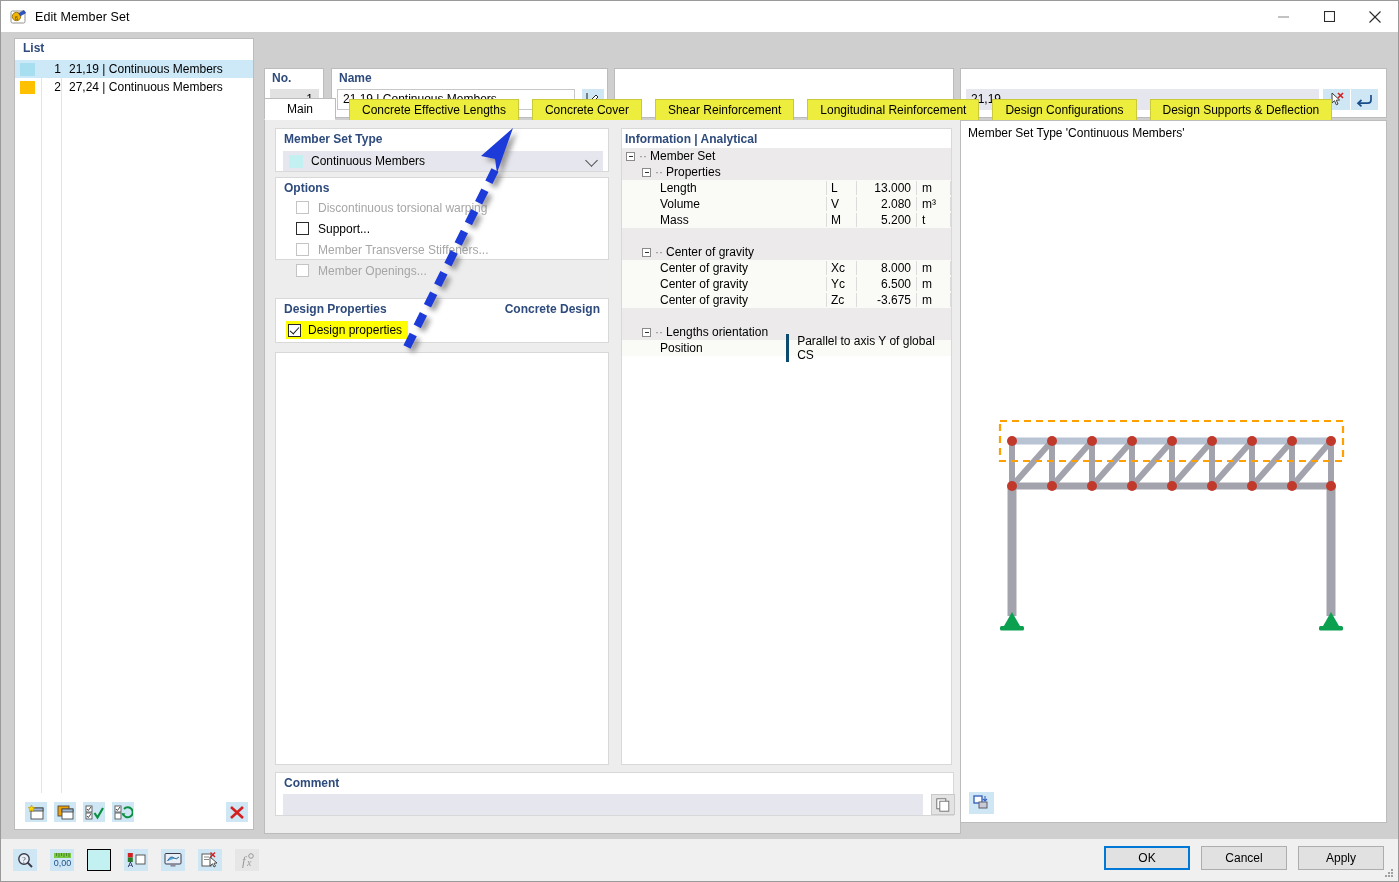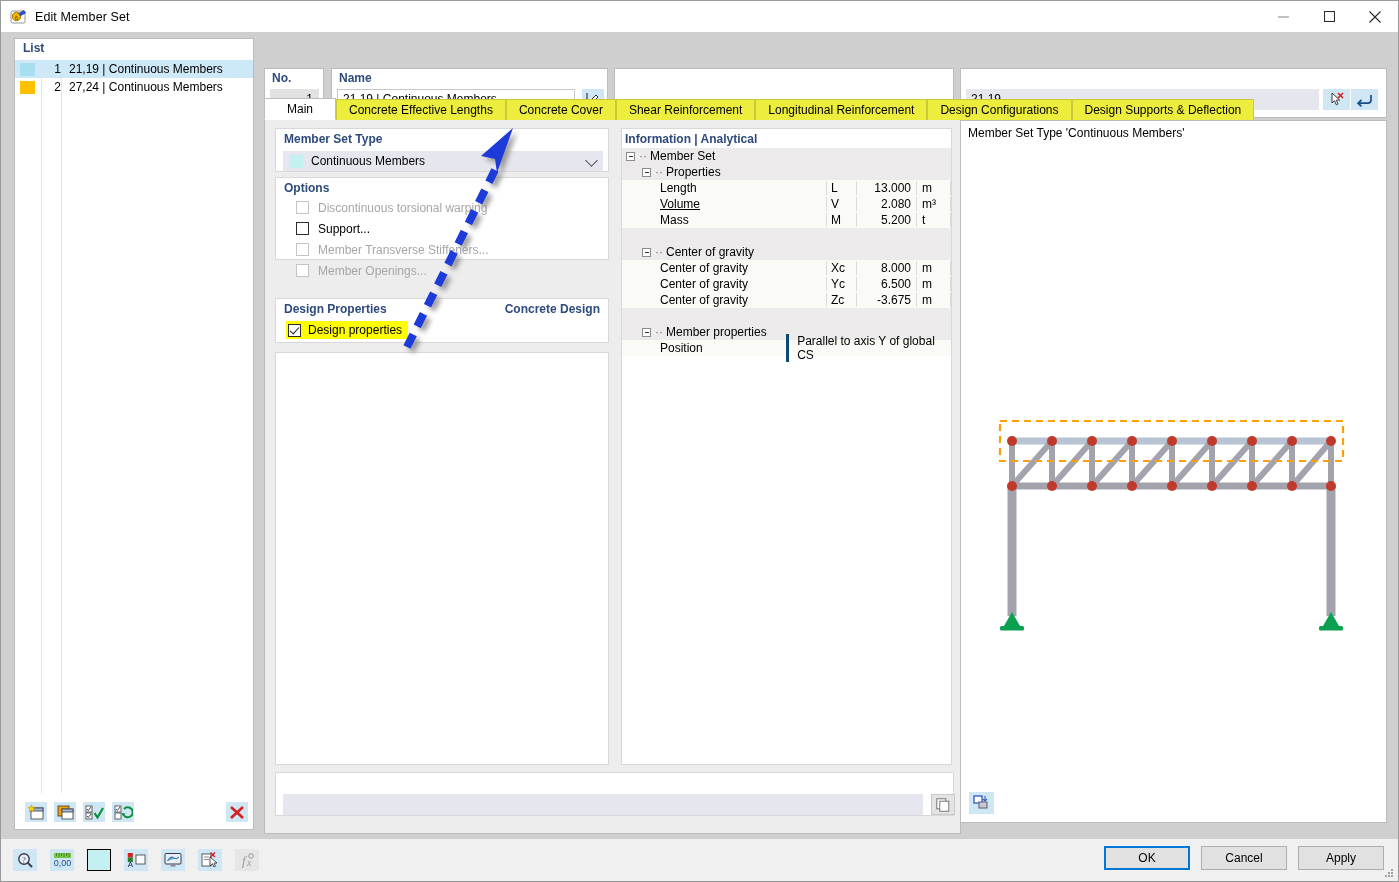--- a/index.html
+++ b/index.html
@@ -125,21 +125,21 @@
   }
 
   
   .tabstrip {
     position: absolute; left: 263px; top: 66px; width: 1123px; height: 22px;
     display: flex; align-items: flex-end; font-size: 12px;
   }
   .tab {
     height: 21px; padding: 0 12px; display: flex; align-items: center;
     background: #eded3d; color: #000; border: 1px solid #c9c93b;
-    border-bottom: 0; margin-right: 0; white-space: nowrap;
+    border-bottom: 0; margin-right: 13px; white-space: nowrap;
   }
   .tab.active {
     background: #ffffff; border: 1px solid #bcbcbc; border-bottom: 1px solid #ffffff;
     height: 22px; padding: 0 22px;
   }
 
   
   .content-area {
     position: absolute; left: 263px; top: 88px; width: 697px; height: 714px;
     background: #ededed; border-left: 1px solid #bcbcbc; border-right: 1px solid #bcbcbc;
@@ -483,21 +483,21 @@
             <span>Properties</span>
           </div>
 
           <div class="trow zebra">
             <div class="tlabel" style="padding-left:38px;">Length</div>
             <div class="tsym">L</div>
             <div class="tval">13.000</div>
             <div class="tunit">m</div>
           </div>
           <div class="trow zebra">
-            <div class="tlabel" style="padding-left:38px;text-decoration:underline;">Volume</div>
+            <div class="tlabel" style="padding-left:38px;">Volume</div>
             <div class="tsym">V</div>
             <div class="tval">2.080</div>
             <div class="tunit">m³</div>
           </div>
           <div class="trow zebra">
             <div class="tlabel" style="padding-left:38px;">Mass</div>
             <div class="tsym">M</div>
             <div class="tval">5.200</div>
             <div class="tunit">t</div>
           </div>
@@ -527,33 +527,34 @@
             <div class="tsym">Zc</div>
             <div class="tval">-3.675</div>
             <div class="tunit">m</div>
           </div>
 
           <div class="trow hdr" style="height:16px;"></div>
 
           <div class="trow hdr" style="padding-left:20px;">
             <div class="expander"></div>
             <span style="color:#777;margin-right:3px;">··</span>
-            <span>Member properties</span>
+            <span>Lengths orientation</span>
           </div>
 
           <div class="trow zebra">
             <div class="tlabel" style="padding-left:38px;">Position</div>
             <div class="tsym"></div>
             <div class="ttext" style="flex:1.6;">Parallel to axis Y of global CS</div>
           </div>
 
         </div>
       </div>
 
       <div class="comment-box">
+        <div class="group-title">Comment</div>
         <div class="comment-input"></div>
         <div class="comment-btn">
           <svg width="14" height="14" viewBox="0 0 14 14">
             <rect x="0.8" y="0.8" width="9" height="10" fill="#fff" stroke="#6a6a6a" stroke-width="0.9"></rect>
             <rect x="3.8" y="3.2" width="9" height="10" fill="#fff" stroke="#6a6a6a" stroke-width="0.9"></rect>
           </svg>
         </div>
       </div>
 
     </div>

